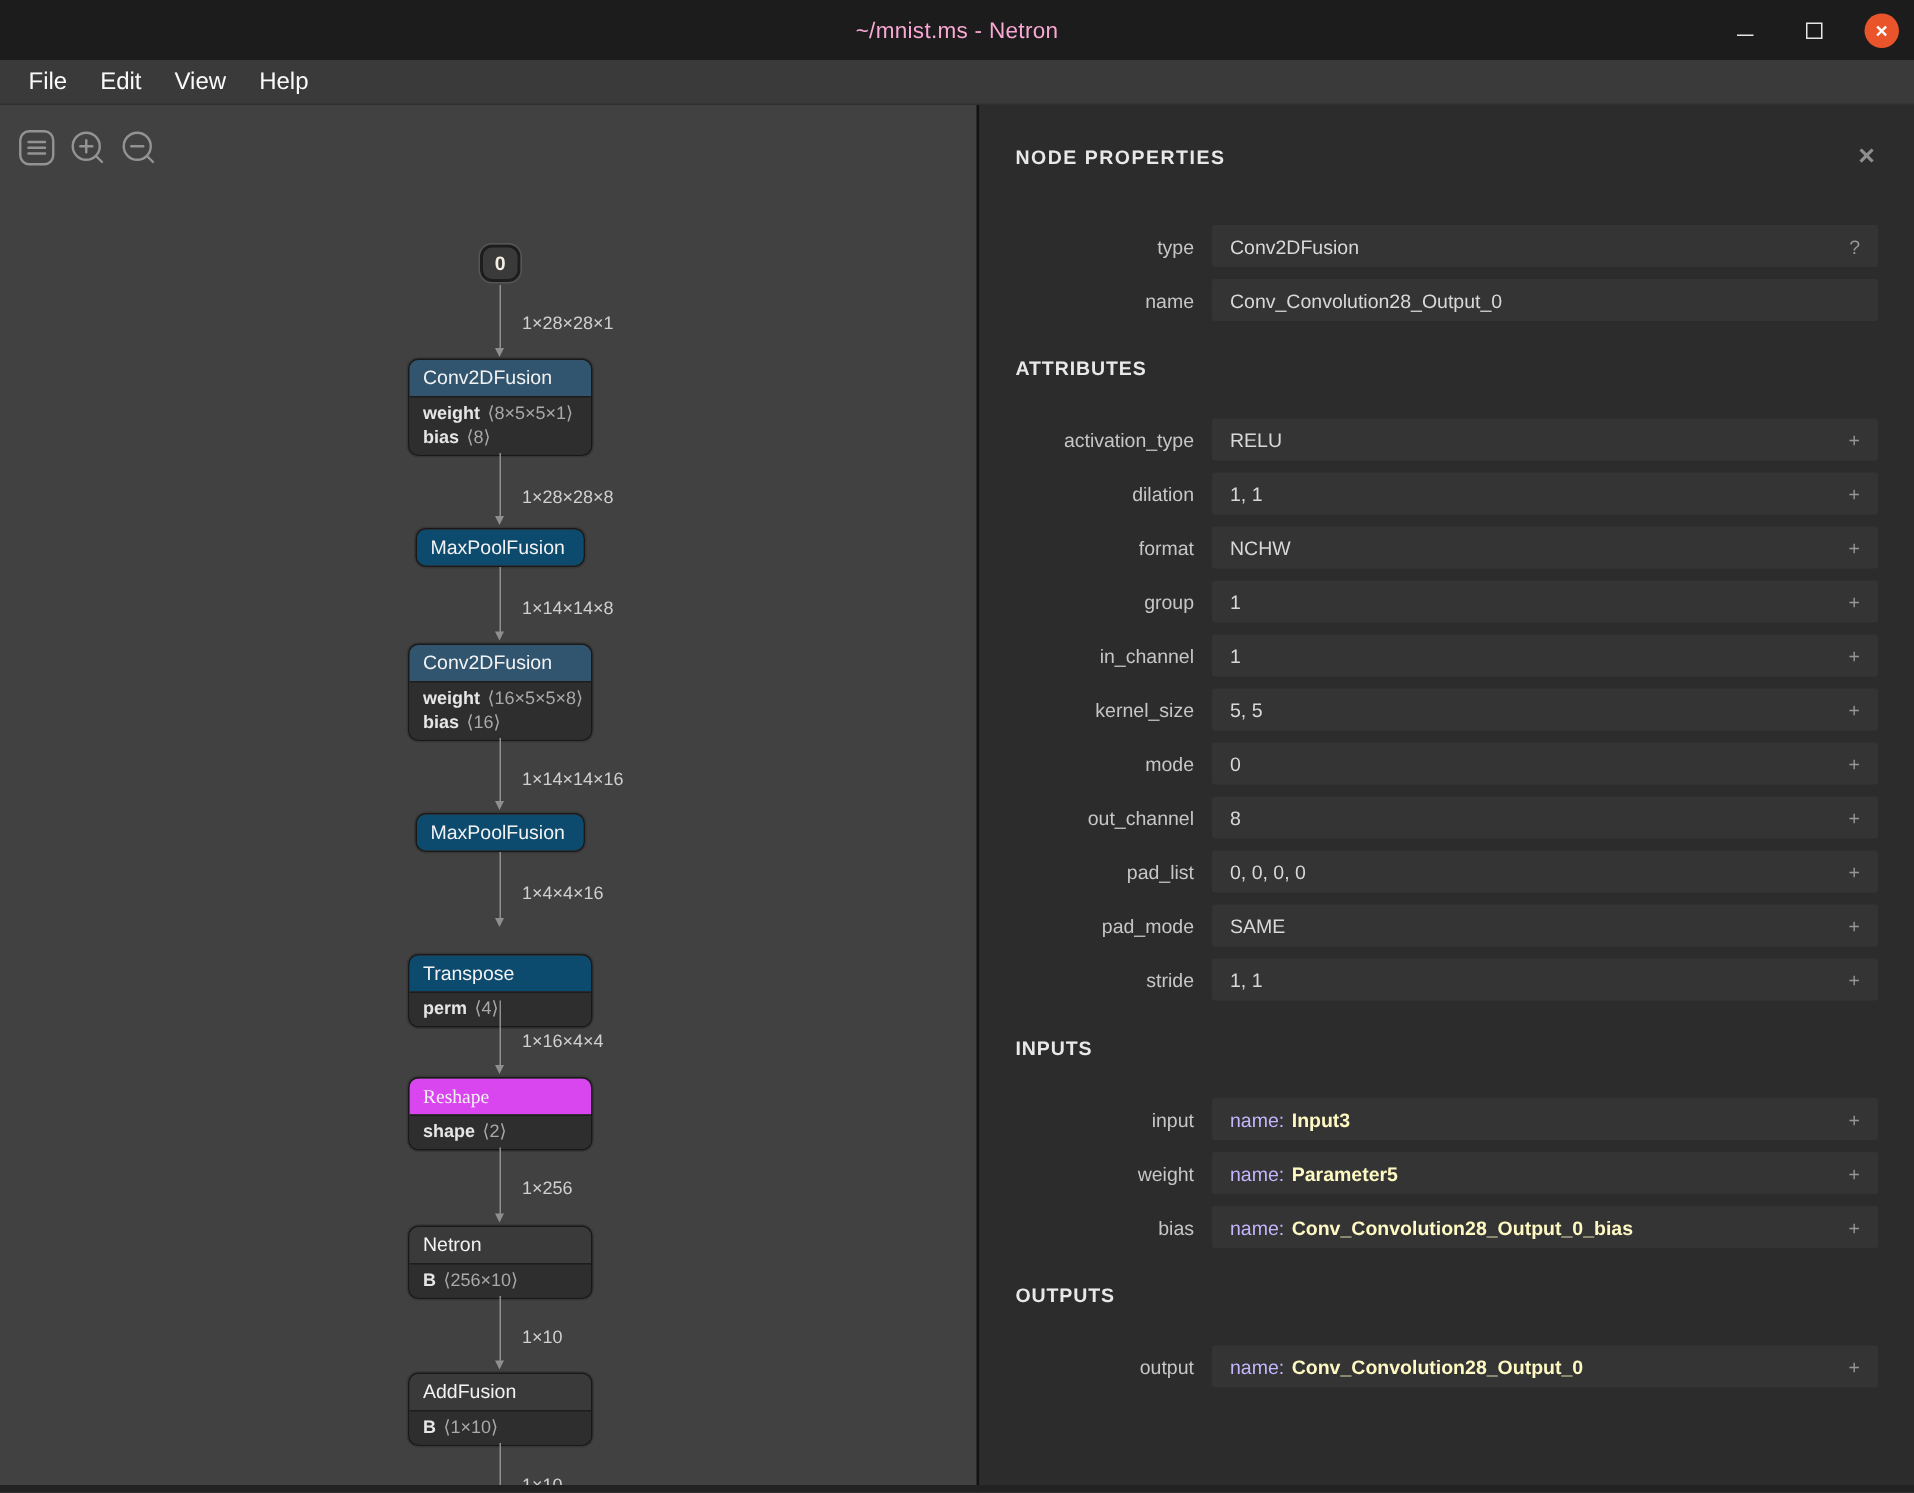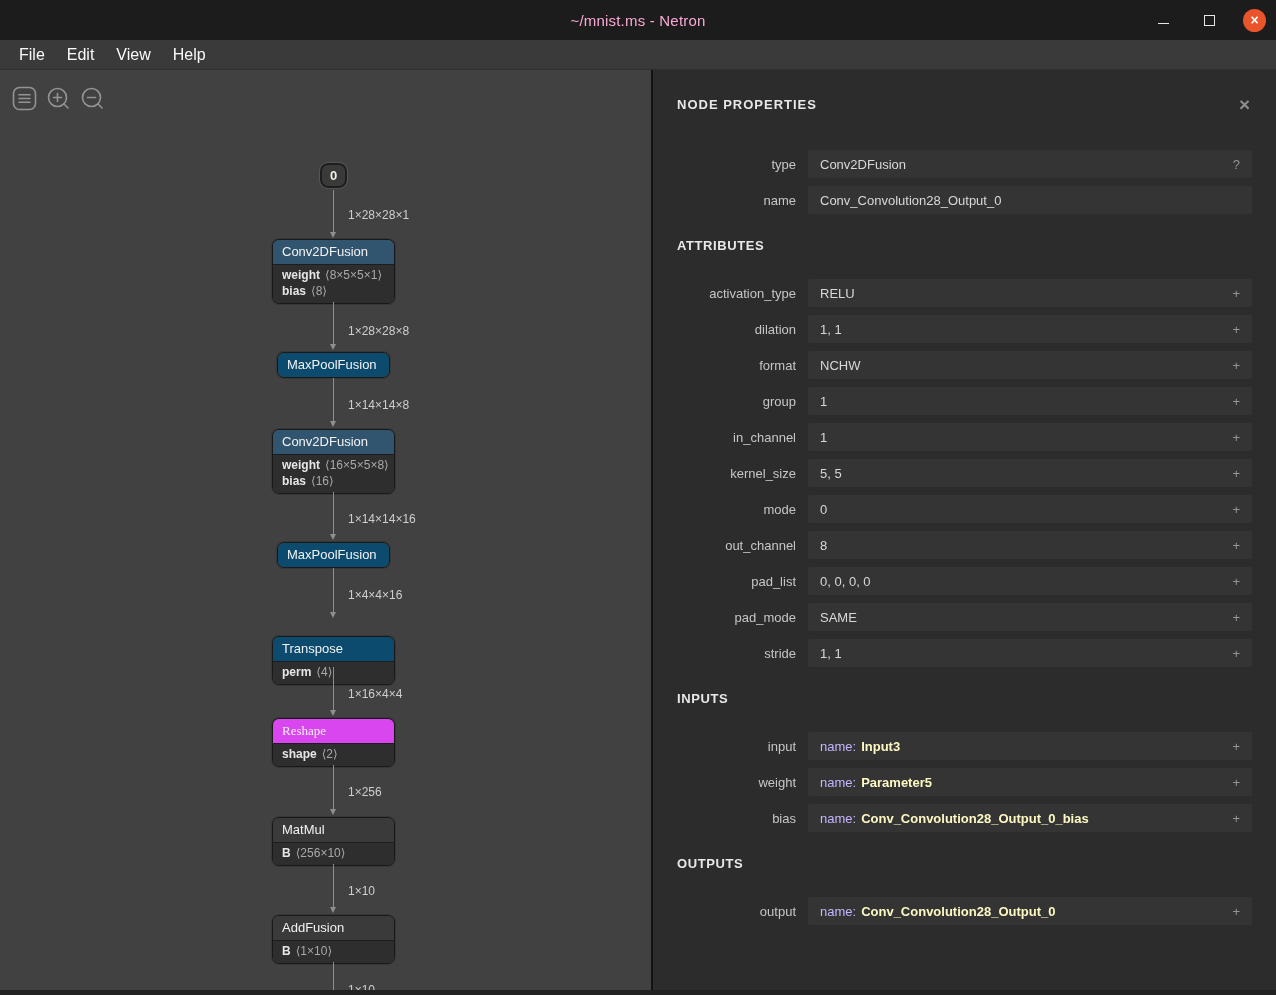--- a/index.html
+++ b/index.html
@@ -189,21 +189,21 @@
       <div class="node-header hbr">Reshape</div>
       <div class="node-body">
         <div><span class="pn">shape</span><span class="pv">⟨2⟩</span></div>
       </div>
     </div>
 
     <div class="edge" style="left:333px;top:695px;height:48px;"></div>
     <div class="elabel" style="left:348px;top:715px;">1×256</div>
 
     <div class="node" style="left:272px;top:747px;width:123px;">
-      <div class="node-header hgr">MatMul</div>
+      <div class="node-header hgr">Netron</div>
       <div class="node-body">
         <div><span class="pn">B</span><span class="pv">⟨256×10⟩</span></div>
       </div>
     </div>
 
     <div class="edge" style="left:333px;top:794px;height:47px;"></div>
     <div class="elabel" style="left:348px;top:814px;">1×10</div>
 
     <div class="node" style="left:272px;top:845px;width:123px;">
       <div class="node-header hgr">AddFusion</div>

